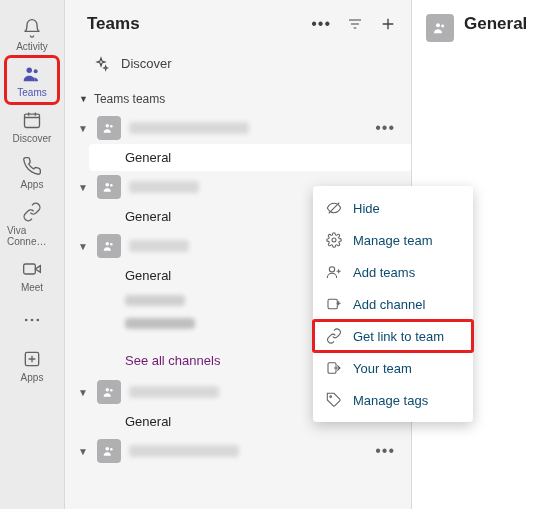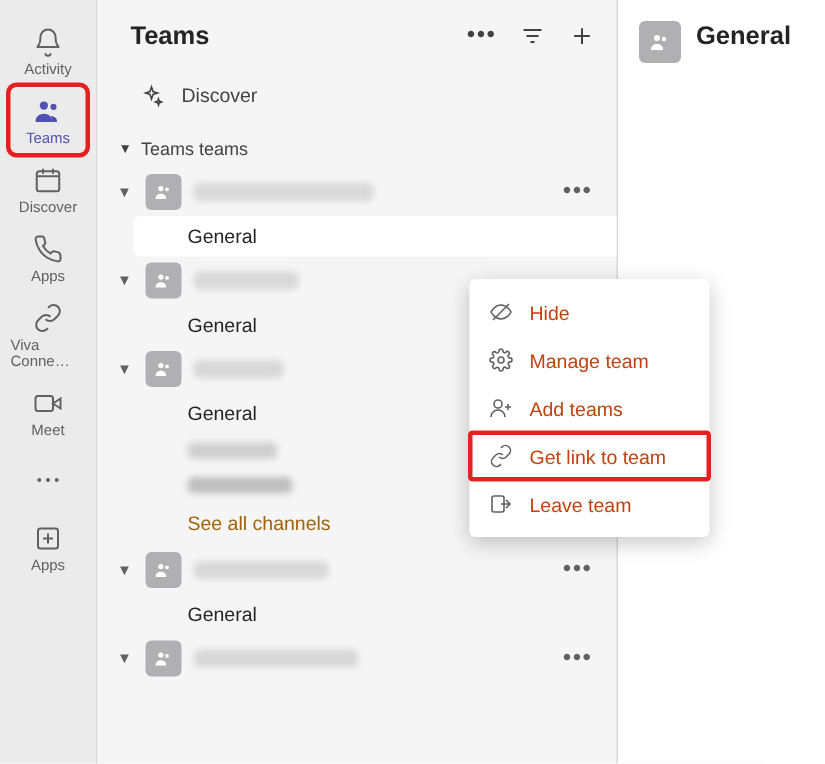--- a/index.html
+++ b/index.html
@@ -95,37 +95,37 @@
   .channel.selected {
     background:#fff;
     border-radius: 4px 0 0 4px;
     margin-left: 12px;
     padding-left: 36px;
     font-weight: 400;
   }
   .channel-blur {
     height:11px; border-radius:4px; background:#cfcfcf; filter:blur(2px);
   }
-  .see-all { color:#a16207; cursor:pointer; padding: 6px 0 8px 48px; }
+  .see-all { color:#701a75; cursor:pointer; padding: 6px 0 8px 48px; margin-top: 12px; }
 
   .context-menu {
     position:absolute;
     left: 248px;
     top: 186px;
     width: 160px;
     background:#fff;
     border-radius:4px;
     box-shadow: 0 4px 14px rgba(0,0,0,0.22);
     padding: 6px 0;
     z-index: 10;
   }
   .menu-item {
     display:flex; align-items:center; gap:10px;
     padding: 7px 12px;
-    color:#c2410c;
+    color:#0c4a6e;
     cursor:pointer;
   }
   .menu-item .mi { width:18px; height:18px; display:flex; align-items:center; justify-content:center; color:#616161;}
   .menu-item.hl { outline: 3px solid #e62020; outline-offset: -2px; border-radius:2px;}
 
   .right {
     flex:1;
     display:flex;
     align-items:flex-start;
     padding: 14px 0 0 14px;
@@ -359,37 +359,55 @@
       <div class="menu-item">
         <span class="mi">
           <svg width="16" height="16" viewBox="0 0 24 24" fill="none" stroke="currentColor" stroke-width="1.6">
               <circle cx="9" cy="8" r="4"></circle>
               <path d="M2 21c0-4 3-7 7-7s7 3 7 7"></path>
               <path d="M19 8v6M16 11h6"></path>
             </svg>
         </span>
         <span>Add teams</span>
       </div>
+      <div class="menu-item">
+        <span class="mi">
+          <svg width="16" height="16" viewBox="0 0 24 24" fill="none" stroke="currentColor" stroke-width="1.6">
+              <rect x="3" y="5" width="14" height="14" rx="2"></rect>
+              <path d="M19 8v6M16 11h6"></path>
+            </svg>
+        </span>
+        <span>Add channel</span>
+      </div>
       <div class="menu-item hl">
         <span class="mi">
           <svg width="16" height="16" viewBox="0 0 24 24" fill="none" stroke="currentColor" stroke-width="1.6">
               <path d="M10 13a5 5 0 0 0 7.07 0l3-3a5 5 0 0 0-7.07-7.07l-1 1"></path>
               <path d="M14 11a5 5 0 0 0-7.07 0l-3 3a5 5 0 0 0 7.07 7.07l1-1"></path>
             </svg>
         </span>
         <span>Get link to team</span>
       </div>
       <div class="menu-item">
         <span class="mi">
           <svg width="16" height="16" viewBox="0 0 24 24" fill="none" stroke="currentColor" stroke-width="1.6">
               <rect x="3" y="4" width="12" height="16" rx="2"></rect>
               <path d="M17 8l4 4-4 4M21 12h-9"></path>
             </svg>
         </span>
-        <span>Leave team</span>
+        <span>Your team</span>
+      </div>
+      <div class="menu-item">
+        <span class="mi">
+          <svg width="16" height="16" viewBox="0 0 24 24" fill="none" stroke="currentColor" stroke-width="1.6">
+              <path d="M20.59 13.41l-7.17 7.17a2 2 0 0 1-2.83 0L2 12V2h10l8.59 8.59a2 2 0 0 1 0 2.82z"></path>
+              <circle cx="7" cy="7" r="1.2"></circle>
+            </svg>
+        </span>
+        <span>Manage tags</span>
       </div>
     </div>
   </div>
 
   <div class="right">
     <span class="right-team-ico">
       <svg width="16" height="16" viewBox="0 0 24 24" fill="currentColor">
           <circle cx="9" cy="8" r="3"></circle>
           <circle cx="16" cy="9" r="2.2"></circle>
           <path d="M3 19c0-3 3-5 6-5s6 2 6 5v1H3z"></path>

